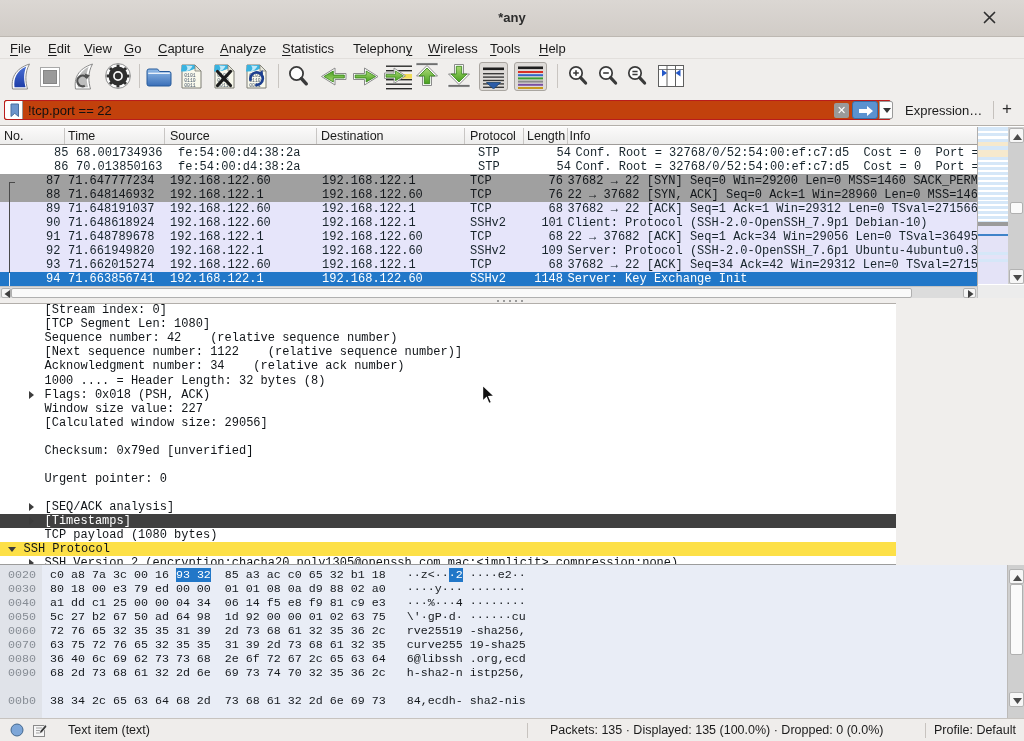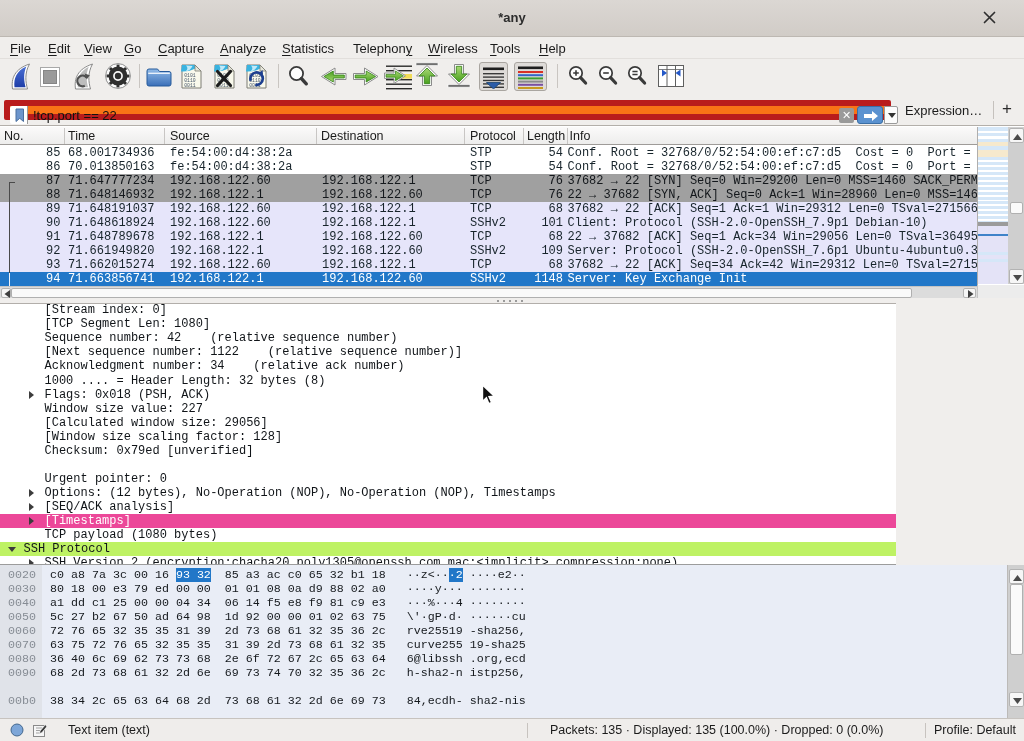--- a/index.html
+++ b/index.html
@@ -7,22 +7,22 @@
 .titlebar { position:absolute; left:0; top:0; width:1024px; height:37px;
   background:linear-gradient(#dbd7d3,#d1ccc7); border-bottom:1px solid #bdb8b2; }
 .titlebar .t { position:absolute; left:0; right:0; top:10px; text-align:center;
   font-size:13px; font-weight:bold; color:#2c2c2c; }
 .menubar { position:absolute; left:0; top:38px; width:1024px; height:21px; border-bottom:1px solid #e2dfdc; }
 .mi { position:absolute; top:3px; font-size:13px; color:#1b1b1b; }
 .mi u { text-decoration:underline; text-underline-offset:2px; }
 .toolbar { position:absolute; left:0; top:59px; width:1024px; height:36px; }
 .tbtn { position:absolute; background:#dedbd8; border:1px solid #a9a5a0; border-radius:3px; }
 .filterbar { position:absolute; left:0; top:95px; width:1024px; height:31px; border-bottom:1px solid #b3afaa; }
-.ffield { position:absolute; left:4px; top:5px; width:887px; height:20px; background:#f97316;
-  border:6px solid #b91c1c; border-radius:2px; }
+.ffield { position:absolute; left:4px; top:5px; width:887px; height:20px; background:#c2410c;
+  border:1px solid #b91c1c; border-radius:2px; }
 .fbook { position:absolute; left:0; top:0; width:18px; height:18px; background:#fff;
   border-right:1px solid #9a9a9a; border-radius:2px 0 0 2px; }
 .ftext { position:absolute; left:23px; top:2px; font-size:13px; color:#111; }
 .fclear { position:absolute; left:829px; top:2px; width:15px; height:15px; background:#9a9a9a;
   border-radius:2px; color:#fff; font-size:11px; text-align:center; line-height:14px; }
 .fapply { position:absolute; left:847px; top:0px; width:26px; height:18px; background:#5b92d0;
   border:1px solid #3a6ea5; border-radius:3px; }
 .fdrop { position:absolute; left:874px; top:0px; width:14px; height:18px; background:#fcfcfc;
   border:1px solid #9a9a9a; border-radius:0 2px 2px 0; }
 .fexpr { position:absolute; left:905px; top:8px; font-size:13px; color:#1b1b1b; }
@@ -30,21 +30,21 @@
 .fsep  { position:absolute; left:993px; top:6px; width:1px; height:18px; background:#c5c1bd; }
 
 .plist { position:absolute; left:0; top:126px; width:1024px; height:172px; background:#fff; }
 .phead { position:absolute; left:0; top:1px; width:977px; height:18px;
   background:linear-gradient(#fbfafa,#ededec); border-bottom:1px solid #9e9b98; }
 .phead span { position:absolute; top:2px; font-size:12.5px; color:#1a1a1a; white-space:nowrap; }
 .phead i { position:absolute; top:1px; width:1px; height:16px; background:#c8c6c4; }
 .prow { position:absolute; left:0; width:977px; height:14.06px; overflow:hidden;
   font-family:"Liberation Mono",monospace; font-size:12px; line-height:14.06px; color:#17242b; }
 .prow span { position:absolute; white-space:pre; }
-.prow.w { background:#fff; }
+.prow.w { background:#fff;margin-left:8px; }
 .prow.g { background:#a0a0a0; color:#14181c; }
 .prow.l { background:#e6e5fa; color:#17242b; }
 .prow.s { background:#2177c8; color:#fff; }
 .c-no { left:0; width:60.5px; text-align:right; }
 .c-t { left:68px; } .c-s { left:170px; } .c-d { left:322px; } .c-p { left:470px; }
 .c-l { left:490px; width:73px; text-align:right; } .c-i { left:567.5px; }
 .pmini { position:absolute; left:977px; top:1px; width:31px; height:158px; overflow:hidden;
   border-left:1px solid #b0aeac; background:#fff; }
 .pvsb { position:absolute; left:1008px; top:1px; width:16px; height:157px; background:#cfcfcf; }
 .sbtn { position:absolute; background:#f6f6f6; border:1px solid #b3b3b3; border-radius:2px; }
@@ -53,22 +53,22 @@
 
 .splitter { position:absolute; left:0; top:297.8px; width:1024px; height:5.2px; background:#f0eeec; }
 .dots { position:absolute; left:497px; top:2px; width:30px; height:2px;
   background:repeating-linear-gradient(90deg,#9a9a9a 0 2px,transparent 2px 6px); }
 
 .details { position:absolute; left:0; top:303px; width:896px; height:262px; background:#fff;
   border-top:1px solid #b2aeaa; border-bottom:1px solid #9c9c9c; overflow:hidden; }
 .drow { position:absolute; left:0; width:1007px; height:14.06px;
   font-family:"Liberation Mono",monospace; font-size:12px; line-height:14.06px; color:#101418; }
 .drow span { position:absolute; white-space:pre; }
-.drow.sel { background:#ec4899; color:#fff; }
-.drow.par { background:#bef264; }
+.drow.sel { background:#404040; color:#fff; }
+.drow.par { background:#fde047; }
 .tri-r { position:absolute; top:3.2px; width:0; height:0;
   border-left:5px solid #3c3c3c; border-top:4px solid transparent; border-bottom:4px solid transparent; }
 .tri-d { position:absolute; top:5px; width:0; height:0;
   border-top:5px solid #3c3c3c; border-left:4px solid transparent; border-right:4px solid transparent; }
 .dvsb { position:absolute; left:1007px; top:0; width:17px; height:259px; background:#cfcfcf; border-left:1px solid #bcbab8; }
 
 .hexp { position:absolute; left:0; top:565px; width:1024px; height:153px; background:#e9edf6; overflow:hidden; }
 .hexoff { position:absolute; left:0; top:0; width:42px; height:153px; background:#e0e3e9; }
 .hrow { position:absolute; left:8px; height:14.06px; font-family:"Liberation Mono",monospace;
   font-size:11.67px; line-height:14.06px; color:#15191d; white-space:pre; }
@@ -497,32 +497,25 @@
 <div class="drow " style="top:83.56px">
       <i class="tri-r" style="left:29px"></i>
       <span style="left:44.5px">Flags: 0x018 (PSH, ACK)</span>
     </div>
 <div class="drow " style="top:97.62px">
       <span style="left:44.5px">Window size value: 227</span>
     </div>
 <div class="drow " style="top:111.68px">
       <span style="left:44.5px">[Calculated window size: 29056]</span>
     </div>
-<div class="drow " style="top:125.74px">
-      <span style="left:44.5px">[Window size scaling factor: 128]</span>
-    </div>
 <div class="drow " style="top:139.80px">
       <span style="left:44.5px">Checksum: 0x79ed [unverified]</span>
     </div>
 <div class="drow " style="top:167.92px">
       <span style="left:44.5px">Urgent pointer: 0</span>
-    </div>
-<div class="drow " style="top:181.98px">
-      <i class="tri-r" style="left:29px"></i>
-      <span style="left:44.5px">Options: (12 bytes), No-Operation (NOP), No-Operation (NOP), Timestamps</span>
     </div>
 <div class="drow " style="top:196.04px">
       <i class="tri-r" style="left:29px"></i>
       <span style="left:44.5px">[SEQ/ACK analysis]</span>
     </div>
 <div class="drow sel" style="top:210.10px">
       <i class="tri-r" style="left:29px"></i>
       <span style="left:44.5px">[Timestamps]</span>
     </div>
 <div class="drow " style="top:224.16px">

